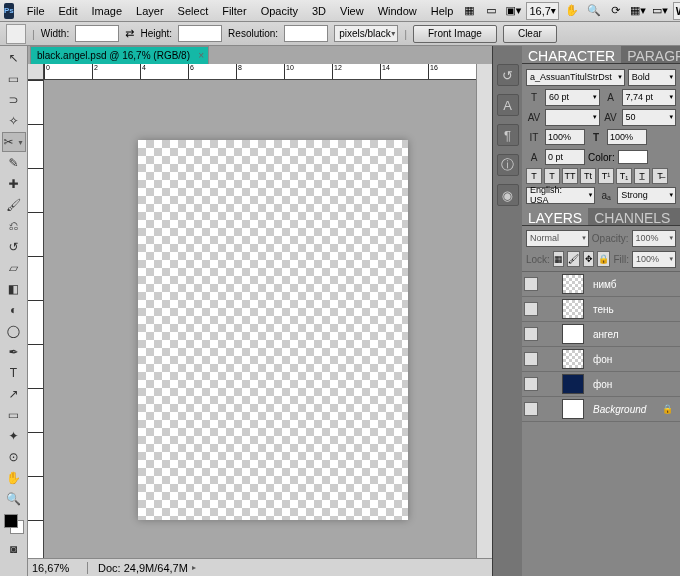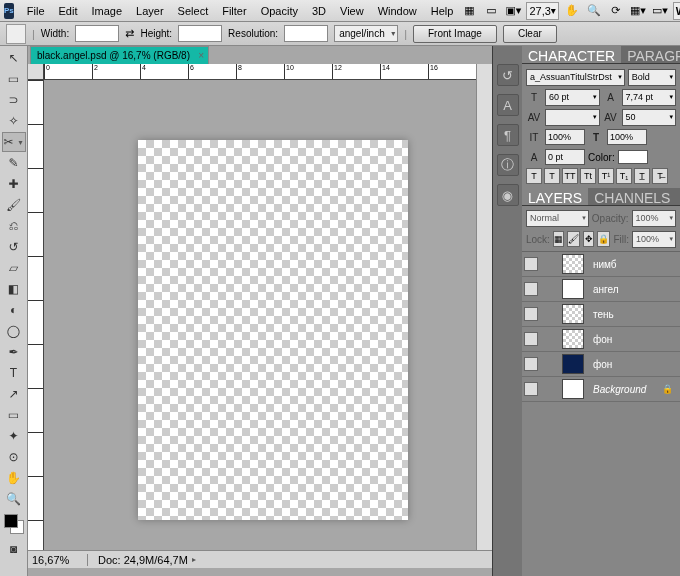--- a/index.html
+++ b/index.html
@@ -28,21 +28,21 @@
 .doc-tab{position:absolute;top:0;left:2px;height:18px;background:#14b8a6;border:1px solid #888;border-bottom:none;padding:0 18px 0 6px;font-size:10px;display:flex;align-items:center}
 .doc-tab::after{content:"×";position:absolute;right:4px;font-size:10px;color:#666}
 .canvas-wrap{position:absolute;top:18px;left:0;right:0;bottom:18px;overflow:hidden}
 .ruler-h{position:absolute;top:0;left:16px;right:16px;height:16px;background:#fff;border-bottom:1px solid #444;font-size:7px;overflow:hidden}
 .ruler-v{position:absolute;top:16px;left:0;bottom:0;width:16px;background:#fff;border-right:1px solid #444}
 .ruler-c{position:absolute;top:0;left:0;width:16px;height:16px;background:#ddd;border-right:1px solid #444;border-bottom:1px solid #444}
 .tick{position:absolute;top:0;bottom:0;border-left:1px solid #333;font-size:7px;padding-left:1px}
 .vtick{position:absolute;left:0;right:0;border-top:1px solid #333}
 .canvas-bg{position:absolute;top:16px;left:16px;right:16px;bottom:0;background:#a7a7a7}
 .canvas{position:absolute;top:60px;left:94px;width:270px;height:380px;background-image:linear-gradient(45deg,#ccc 25%,transparent 25%,transparent 75%,#ccc 75%),linear-gradient(45deg,#ccc 25%,transparent 25%,transparent 75%,#ccc 75%);background-size:16px 16px;background-position:0 0,8px 8px;background-color:#fff;box-shadow:0 0 8px rgba(0,0,0,0.3)}
-.statusbar{position:absolute;bottom:8px;left:0;right:0;height:18px;background:#d4d4d4;border-top:1px solid #888;display:flex;align-items:center;font-size:10px}
+.statusbar{position:absolute;bottom:0;left:0;right:0;height:18px;background:#d4d4d4;border-top:1px solid #888;display:flex;align-items:center;font-size:10px}
 .status-zoom{width:60px;padding-left:4px;border-right:1px solid #888}
 .status-doc{padding-left:10px}
 .scrollbar-v{position:absolute;top:18px;right:0;bottom:16px;width:16px;background:#ddd;border-left:1px solid #888}
 .panel-strip{width:30px;background:#757575;border-left:1px solid #3a3a3a;display:flex;flex-direction:column;align-items:center;padding-top:18px;gap:8px}
 .pbtn{width:22px;height:22px;background:#6a6a6a;border:1px solid #555;border-radius:2px;display:flex;align-items:center;justify-content:center;color:#ccc;font-size:13px}
 .panels{width:158px;background:#757575;display:flex;flex-direction:column}
 .panel-tabs{height:18px;background:#6a6a6a;display:flex;border-bottom:1px solid #3a3a3a}
 .ptab{padding:2px 6px;font-size:14px;color:#ccc;text-transform:uppercase}
 .ptab.active{background:#868686;color:#fff}
 .panel-body{background:#868686;padding:4px;display:flex;flex-direction:column;gap:2px}
@@ -81,42 +81,42 @@
       <div class="menu-item">Opacity</div>
       <div class="menu-item">3D</div>
       <div class="menu-item">View</div>
       <div class="menu-item">Window</div>
       <div class="menu-item">Help</div>
     </div>
   <div class="menubar-right">
     <div class="top-icon">▦</div>
     <div class="top-icon">▭</div>
     <div class="top-icon">▣▾</div>
-    <div class="top-drop"><span>27,3</span> ▾</div>
+    <div class="top-drop"><span>16,7</span> ▾</div>
     <div class="top-icon">✋</div>
     <div class="top-icon">🔍</div>
     <div class="top-icon">⟳</div>
     <div class="top-icon">▦▾</div>
     <div class="top-icon">▭▾</div>
     <div class="top-drop" style="font-weight:bold"><span>WEB</span> ▾</div>
 
   </div>
 </div>
 
 <div class="optbar">
   <div class="opt-icon"></div>
   <span style="color:#888">|</span>
   <span class="label">Width:</span>
   <input class="inp" style="width: 44px;" value="">
   <span>⇄</span>
   <span class="label">Height:</span>
   <input class="inp" style="width: 44px;" value="">
   <span class="label">Resolution:</span>
   <input class="inp" style="width: 44px;" value="">
-  <div class="sel" style="width:64px">angel/inch</div>
+  <div class="sel" style="width:64px">pixels/black</div>
   <span style="color:#888">|</span>
   <div class="btn">Front Image</div>
   <div class="btn">Clear</div>
 </div>
 
 <div class="workspace">
 
   <div class="toolbox">
     <div class="tool">↖</div>
     <div class="tool">▭</div>
@@ -233,20 +233,25 @@
       <div class="tt-row">
         <div class="tbtn">T</div>
         <div class="tbtn">T</div>
         <div class="tbtn">TT</div>
         <div class="tbtn">Tt</div>
         <div class="tbtn">T¹</div>
         <div class="tbtn">T₁</div>
         <div class="tbtn">T̲</div>
         <div class="tbtn">T̶</div>
       </div>
+      <div class="char-row">
+        <div class="psel">English: USA</div>
+        <span class="mini-icon">aₐ</span>
+        <div class="psel" style="flex:0.8">Strong</div>
+      </div>
     </div>
 
     <div class="panel-tabs">
       <div class="ptab active">LAYERS</div>
       <div class="ptab">CHANNELS</div>
       <div class="ptab">HISTORY</div>
     </div>
     <div class="layers-body">
       <div class="layers-opts">
         <div class="char-row">
@@ -267,28 +272,28 @@
       <div class="layer-list" id="layer-list">
           <div class="layer">
             <div class="eye"></div>
             <div style="width: 6px;"></div>
             <div class="thumb checker"></div>
             <div class="lname">нимб</div>
           </div>
           <div class="layer">
             <div class="eye"></div>
             <div style="width: 6px;"></div>
+            <div class="thumb checker"></div>
+            <div class="lname">тень</div>
+          </div>
+          <div class="layer">
+            <div class="eye"></div>
+            <div style="width: 6px;"></div>
             <div class="thumb "></div>
             <div class="lname">ангел</div>
-          </div>
-          <div class="layer">
-            <div class="eye"></div>
-            <div style="width: 6px;"></div>
-            <div class="thumb checker"></div>
-            <div class="lname">тень</div>
           </div>
           <div class="layer">
             <div class="eye"></div>
             <div style="width: 6px;"></div>
             <div class="thumb checker"></div>
             <div class="lname">фон</div>
           </div>
           <div class="layer">
             <div class="eye"></div>
             <div style="width: 6px;"></div>

